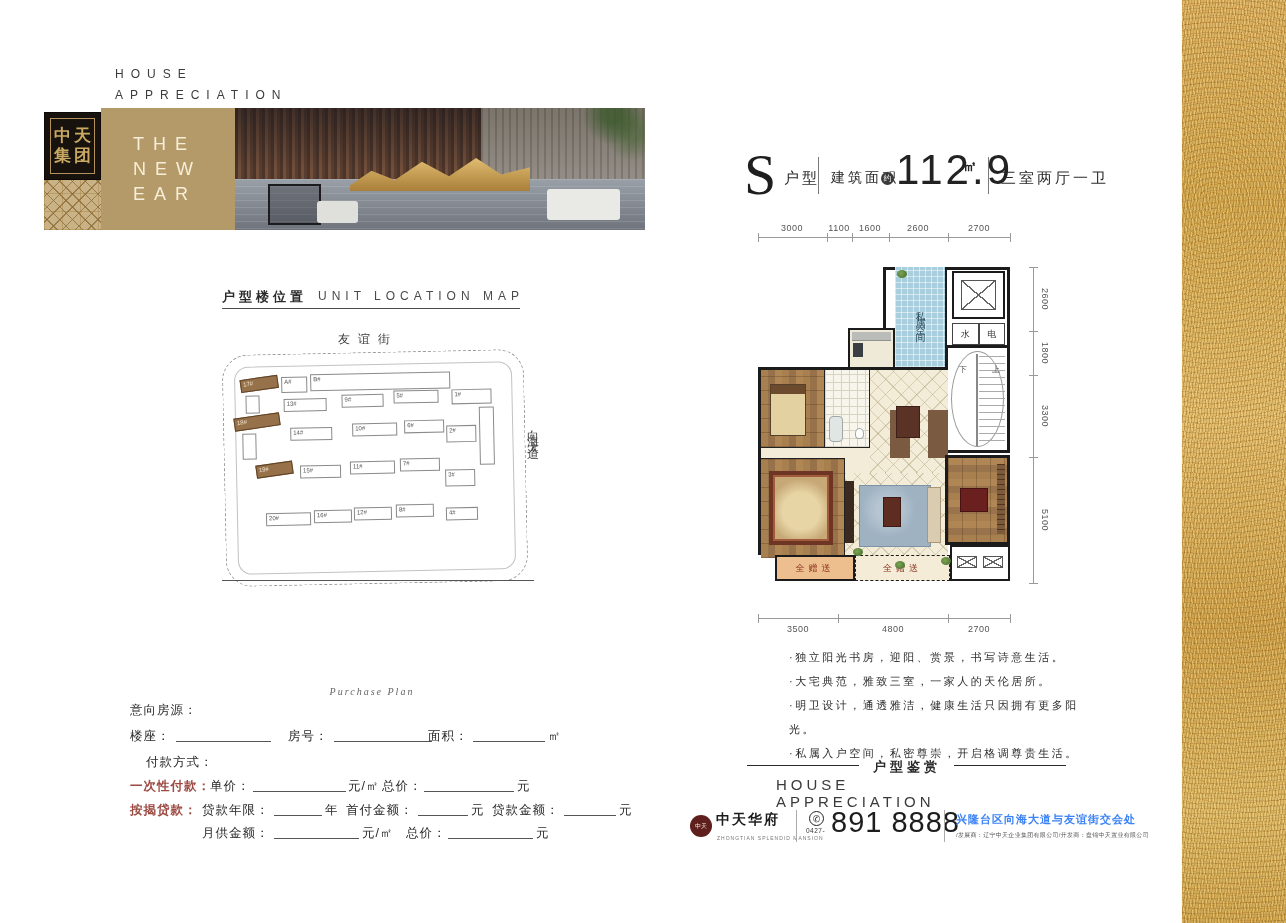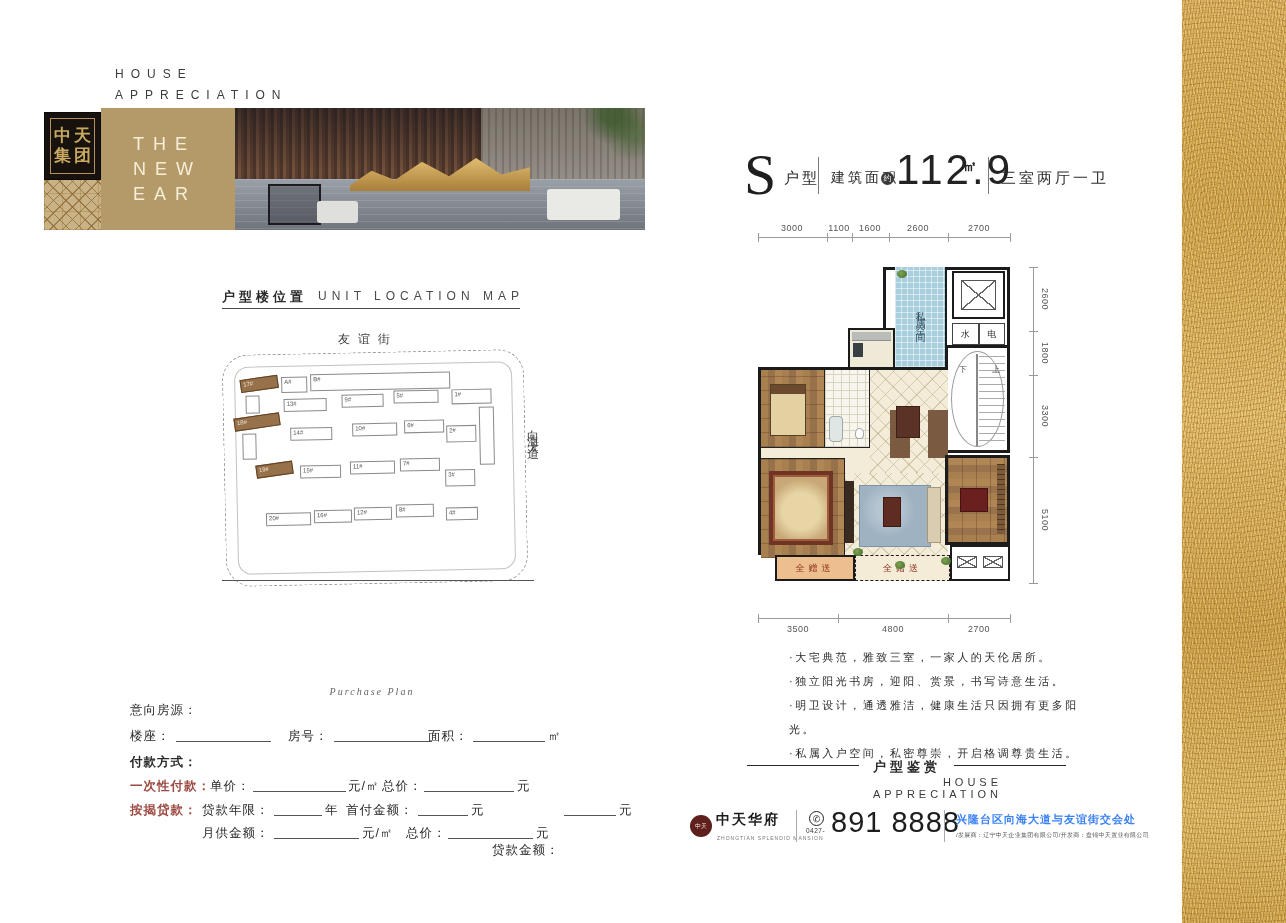--- a/index.html
+++ b/index.html
@@ -157,21 +157,21 @@
   .pp-sub { left:252px; top:686px; width:240px; text-align:center; font-family:"Liberation Serif", serif;
       font-style:italic; font-size:10px; color:#666; letter-spacing:2px; }
   .form { left:128px; top:695px; width:530px; height:150px; font-size:12.5px; color:#2a2a2a; }
   .form span { position:absolute; white-space:nowrap; letter-spacing:1px; }
   .blank { border-bottom:1px solid #555; height:14px; }
   .redlbl { color:#9c4a42; font-weight:bold; }
 
   
   .features { left:789px; top:645px; width:290px; font-size:11px; color:#2e2e2e; letter-spacing:2.5px; line-height:24px; }
   .app-cn { left:862px; top:758px; width:90px; text-align:center; font-size:13px; letter-spacing:4px; color:#2a2a2a; font-weight:bold; }
-  .app-en { left:812px; top:776px; width:190px; text-align:right; font-size:11px; letter-spacing:4px; color:#3a3a3a; }
+  .app-en { left:776px; top:776px; width:190px; text-align:left; font-size:15px; letter-spacing:4px; color:#3a3a3a; }
 
   
   .seal { left:690px; top:815px; width:22px; height:22px; border-radius:50%; background:#5f1f1c; color:#f3e3cf;
       font-size:6px; display:flex; align-items:center; justify-content:center; line-height:6px; text-align:center; }
   .brand-cn { left:716px; top:811px; font-size:14px; font-weight:bold; color:#1c1c1c; letter-spacing:2px;
       font-family:"Liberation Serif", serif; }
   .brand-en { left:717px; top:835px; font-size:5px; color:#777; letter-spacing:1px; }
   .fdiv { width:1px; height:32px; background:#aaa; }
   .phone-icon { left:809px; top:811px; width:15px; height:15px; border:1.2px solid #222; border-radius:50%;
       font-size:9px; display:flex; align-items:center; justify-content:center; color:#222; }
@@ -416,52 +416,52 @@
     <span style="left:2px; top:7px;">意向房源：</span>
 
     <span style="left:2px; top:33px;">楼座：</span>
     <span class="blank" style="left:48px; top:33px; width:95px;"></span>
     <span style="left:160px; top:33px;">房号：</span>
     <span class="blank" style="left:206px; top:33px; width:98px;"></span>
     <span style="left:300px; top:33px;">面积：</span>
     <span class="blank" style="left:345px; top:33px; width:72px;"></span>
     <span style="left:420px; top:33px;">㎡</span>
 
-    <span style="left:2px; top:59px;font-weight:bold;">付款方式：</span>
+    <span style="left:18px; top:59px;">付款方式：</span>
 
     <span class="redlbl" style="left:2px; top:83px;">一次性付款：</span>
     <span style="left:82px; top:83px;">单价：</span>
     <span class="blank" style="left:125px; top:83px; width:93px;"></span>
     <span style="left:220px; top:83px;">元/㎡</span>
     <span style="left:254px; top:83px;">总价：</span>
     <span class="blank" style="left:296px; top:83px; width:90px;"></span>
     <span style="left:389px; top:83px;">元</span>
 
     <span class="redlbl" style="left:2px; top:107px;">按揭贷款：</span>
     <span style="left:74px; top:107px;">贷款年限：</span>
     <span class="blank" style="left:146px; top:107px; width:48px;"></span>
     <span style="left:197px; top:107px;">年</span>
     <span style="left:218px; top:107px;">首付金额：</span>
     <span class="blank" style="left:290px; top:107px; width:50px;"></span>
     <span style="left:343px; top:107px;">元</span>
-    <span style="left:364px; top:107px;margin-top:40px;">贷款金额：</span>
+    <span style="left:364px; top:107px;">贷款金额：</span>
     <span class="blank" style="left:436px; top:107px; width:52px;"></span>
     <span style="left:491px; top:107px;">元</span>
 
     <span style="left:74px; top:130px;">月供金额：</span>
     <span class="blank" style="left:146px; top:130px; width:85px;"></span>
     <span style="left:234px; top:130px;">元/㎡</span>
     <span style="left:278px; top:130px;">总价：</span>
     <span class="blank" style="left:320px; top:130px; width:85px;"></span>
     <span style="left:408px; top:130px;">元</span>
   </div>
 
   <div class="abs features">
+    <div>·独立阳光书房，迎阳、赏景，书写诗意生活。</div>
     <div>·大宅典范，雅致三室，一家人的天伦居所。</div>
-    <div>·独立阳光书房，迎阳、赏景，书写诗意生活。</div>
     <div>·明卫设计，通透雅洁，健康生活只因拥有更多阳光。</div>
     <div>·私属入户空间，私密尊崇，开启格调尊贵生活。</div>
   </div>
 
   <div class="abs hline" style="left:747px; top:765px; width:112px; background:#2a2a2a;"></div>
   <div class="abs app-cn">户型鉴赏</div>
   <div class="abs hline" style="left:954px; top:765px; width:112px; background:#2a2a2a;"></div>
   <div class="abs app-en">HOUSE APPRECIATION</div>
 
   <div class="abs seal">中天</div>

